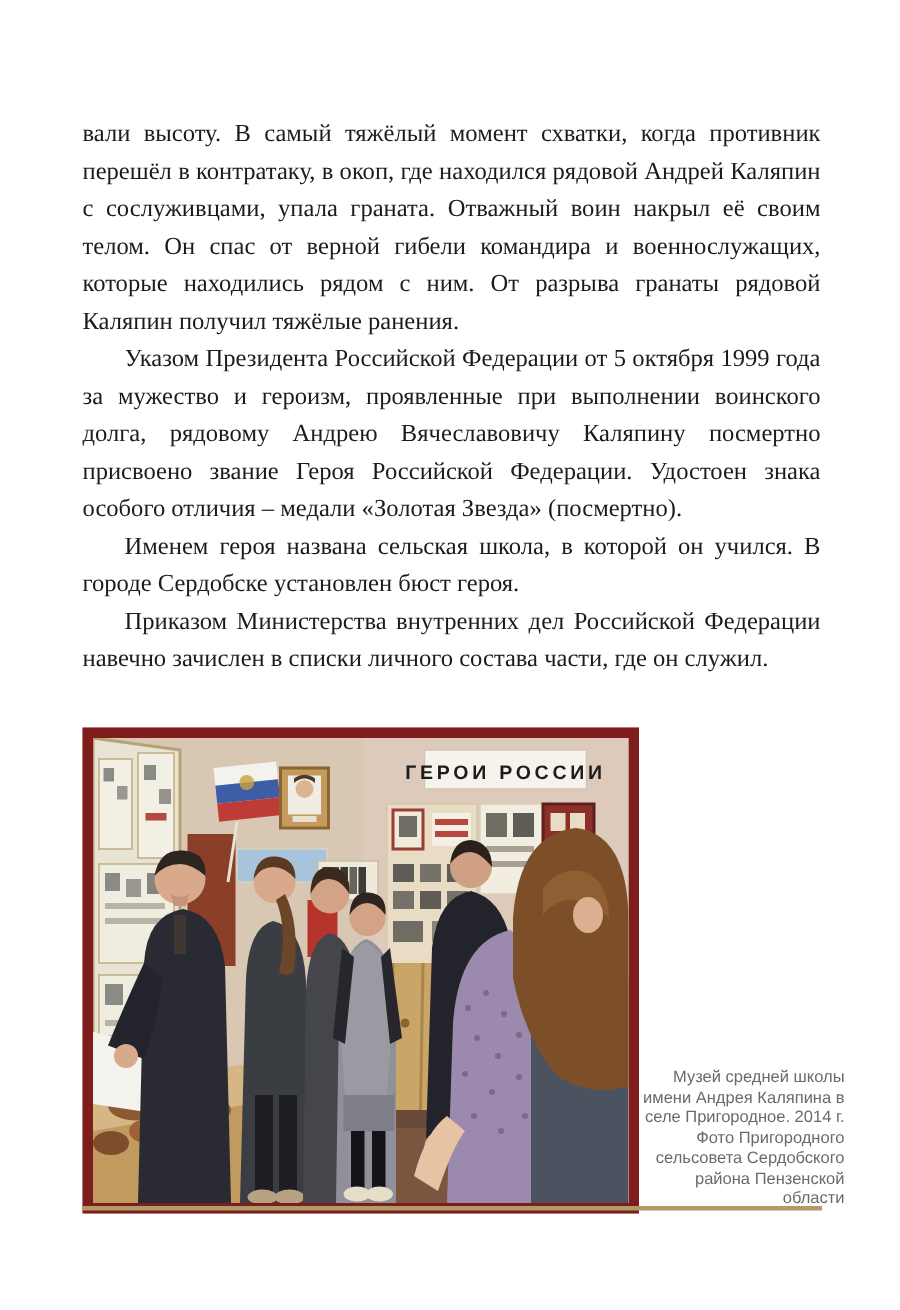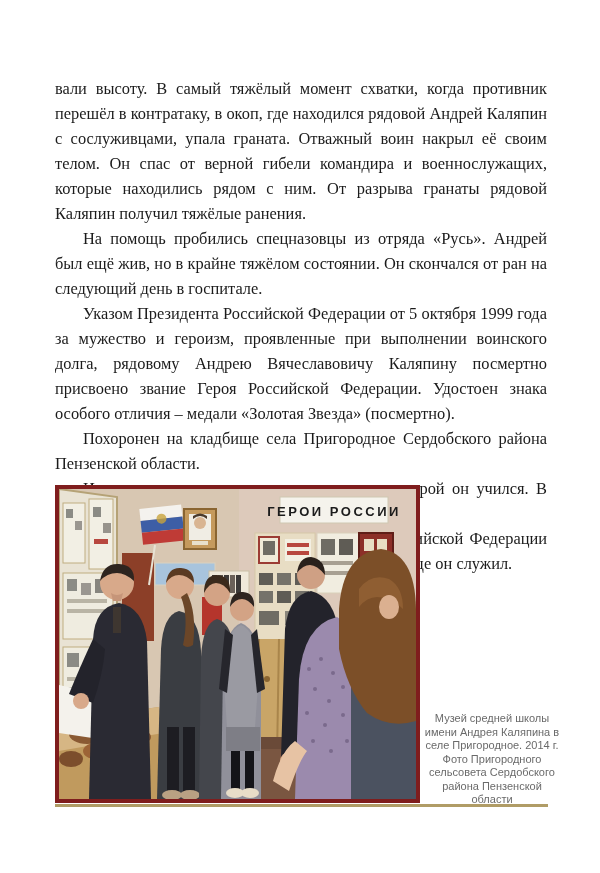--- a/index.html
+++ b/index.html
@@ -16,30 +16,30 @@
     left:55px;top:76px;width:492px;
     color:#1b1b1b;
     font-size:16.4px;line-height:25px;
     text-align:justify;
   }
   .text-block p{margin:0;text-indent:28px;}
   .text-block p.continuation{text-indent:0;}
   figure.photo{
     position:absolute;left:55px;top:485px;margin:0;
     width:357px;height:310px;
-    border:4px solid #7f1d1d;
+    border:7px solid #7f1d1d;
     box-sizing:content-box;
     background:#d6c6b2;
   }
   figure.photo svg{display:block;width:357px;height:310px;}
   .caption{
     position:absolute;left:421px;top:712px;width:142px;
     font-family:"Liberation Sans", sans-serif;
     font-size:11px;line-height:13.5px;
-    color:#6a6a6a;text-align:center;
+    color:#6a6a6a;text-align:right;
   }
   .footer-rule{
     position:absolute;left:55px;top:804px;width:493px;height:3px;
     border:none;margin:0;padding:0;
   }
   .page-number{
     position:absolute;left:55px;top:812px;width:493px;
     font-family:"Liberation Sans", sans-serif;
     font-size:14px;text-align:right;
   }
@@ -48,23 +48,21 @@
     font-weight:bold;letter-spacing:2.5px;
   }
 </style>
 </head>
 <body>
 
 <div class="page">
 
   <div class="text-block">
     <p class="continuation">вали высоту. В самый тяжёлый момент схватки, когда противник перешёл в контратаку, в окоп, где находился рядовой Андрей Каляпин с сослуживцами, упала граната. Отважный воин накрыл её своим телом. Он спас от верной гибели командира и военнослужащих, которые находились рядом с ним. От разрыва гранаты рядовой Каляпин получил тяжёлые ранения.</p>
-    <p>На помощь пробились спецназовцы из отряда «Русь». Андрей был ещё жив, но в крайне тяжёлом состоянии. Он скончался от ран на следующий день в госпитале.</p>
     <p>Указом Президента Российской Федерации от 5 октября 1999 года за мужество и героизм, проявленные при выполнении воинского долга, рядовому Андрею Вячеславовичу Каляпину посмертно присвоено звание Героя Российской Федерации. Удостоен знака особого отличия – медали «Золотая Звезда» (посмертно).</p>
-    <p>Похоронен на кладбище села Пригородное Сердобского района Пензенской области.</p>
     <p>Именем героя названа сельская школа, в которой он учился. В городе Сердобске установлен бюст героя.</p>
     <p>Приказом Министерства внутренних дел Российской Федерации навечно зачислен в списки личного состава части, где он служил.</p>
   </div>
 
   <figure class="photo">
     <svg viewBox="0 0 357 310">
 
       <rect x="0" y="0" width="357" height="310" fill="#d8c7b2"></rect>
       <rect x="180" y="0" width="177" height="310" fill="#ddcabb"></rect>
 

